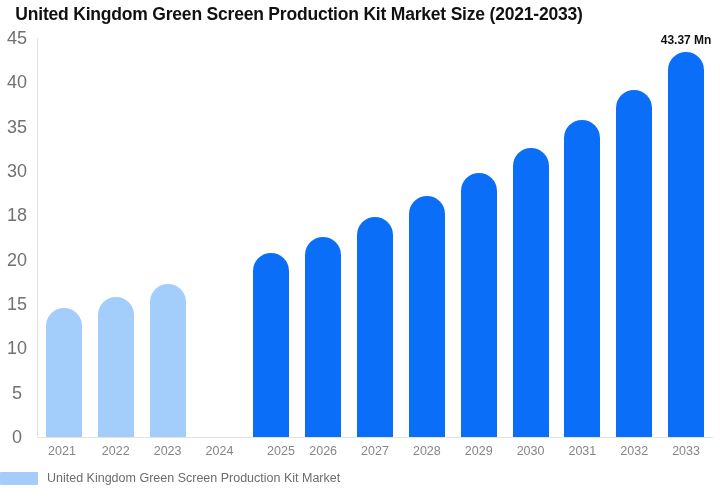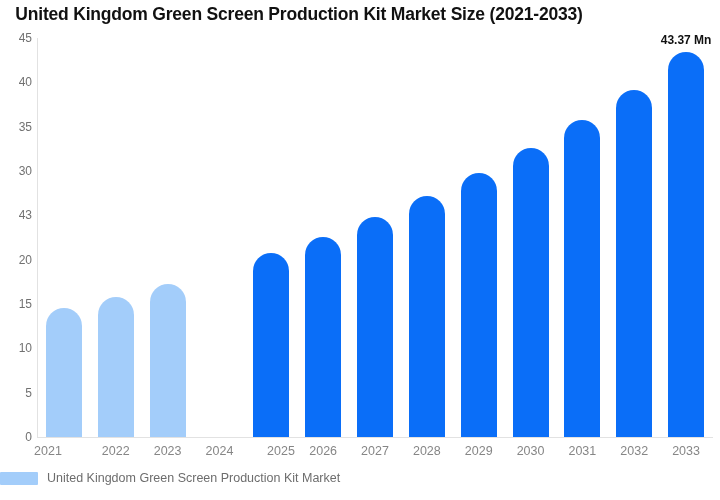--- a/index.html
+++ b/index.html
@@ -52,22 +52,22 @@
     left: 37px;
     top: 437px;
     width: 676px;
     height: 1px;
     background: #e2e2e2;
   }
   .y-tick-label {
     position: absolute;
     right: 0;
     width: 30px;
-    text-align: right;
-    font-size: 12px;
+    text-align: center;
+    font-size: 18px;
     color: #717171;
     transform: translateY(-50%);
     white-space: nowrap;
   }
   #y-tick-labels {
     position: absolute;
     left: 0;
     top: 0;
     width: 32px;
     height: 500px;
@@ -130,21 +130,21 @@
 <div id="chart-root">
 
   <div id="chart-title">United Kingdom Green Screen Production Kit Market Size (2021-2033)</div>
 
   <div id="y-tick-labels">
       <div class="y-tick-label" style="top: 437px;">0</div>
       <div class="y-tick-label" style="top: 392.667px;">5</div>
       <div class="y-tick-label" style="top: 348.333px;">10</div>
       <div class="y-tick-label" style="top: 304px;">15</div>
       <div class="y-tick-label" style="top: 259.667px;">20</div>
-      <div class="y-tick-label" style="top: 215.333px;">43</div>
+      <div class="y-tick-label" style="top: 215.333px;">18</div>
       <div class="y-tick-label" style="top: 171px;">30</div>
       <div class="y-tick-label" style="top: 126.667px;">35</div>
       <div class="y-tick-label" style="top: 82.3333px;">40</div>
       <div class="y-tick-label" style="top: 38px;">45</div>
     </div>
   <div id="y-axis-line"></div>
   <div id="x-axis-line"></div>
 
   <div id="plot-area">
       <div class="bar-slot" style="left: 7.92308px;">
@@ -184,21 +184,21 @@
         <div class="bar" style="height: 384.547px; background: rgb(10, 110, 248);"></div>
         <div class="bar-value-label" style="bottom: 389.547px;">43.37 Mn</div>
       </div>
     </div>
 
   <div id="legend">
     <div id="legend-swatch" style="background: rgb(163, 205, 250);"></div>
     <div id="legend-label">United Kingdom Green Screen Production Kit Market</div>
   </div>
 
-<div class="x-tick-label" style="left: 18px;">2021</div>
+<div class="x-tick-label" style="left: 32px;">2021</div>
     <div class="x-tick-label" style="left: 85.7692px;">2022</div>
     <div class="x-tick-label" style="left: 137.615px;">2023</div>
     <div class="x-tick-label" style="left: 189.462px;">2024</div>
     <div class="x-tick-label" style="left: 251px;">2025</div>
     <div class="x-tick-label" style="left: 293.154px;">2026</div>
     <div class="x-tick-label" style="left: 345px;">2027</div>
     <div class="x-tick-label" style="left: 396.846px;">2028</div>
     <div class="x-tick-label" style="left: 448.692px;">2029</div>
     <div class="x-tick-label" style="left: 500.538px;">2030</div>
     <div class="x-tick-label" style="left: 552.385px;">2031</div>

